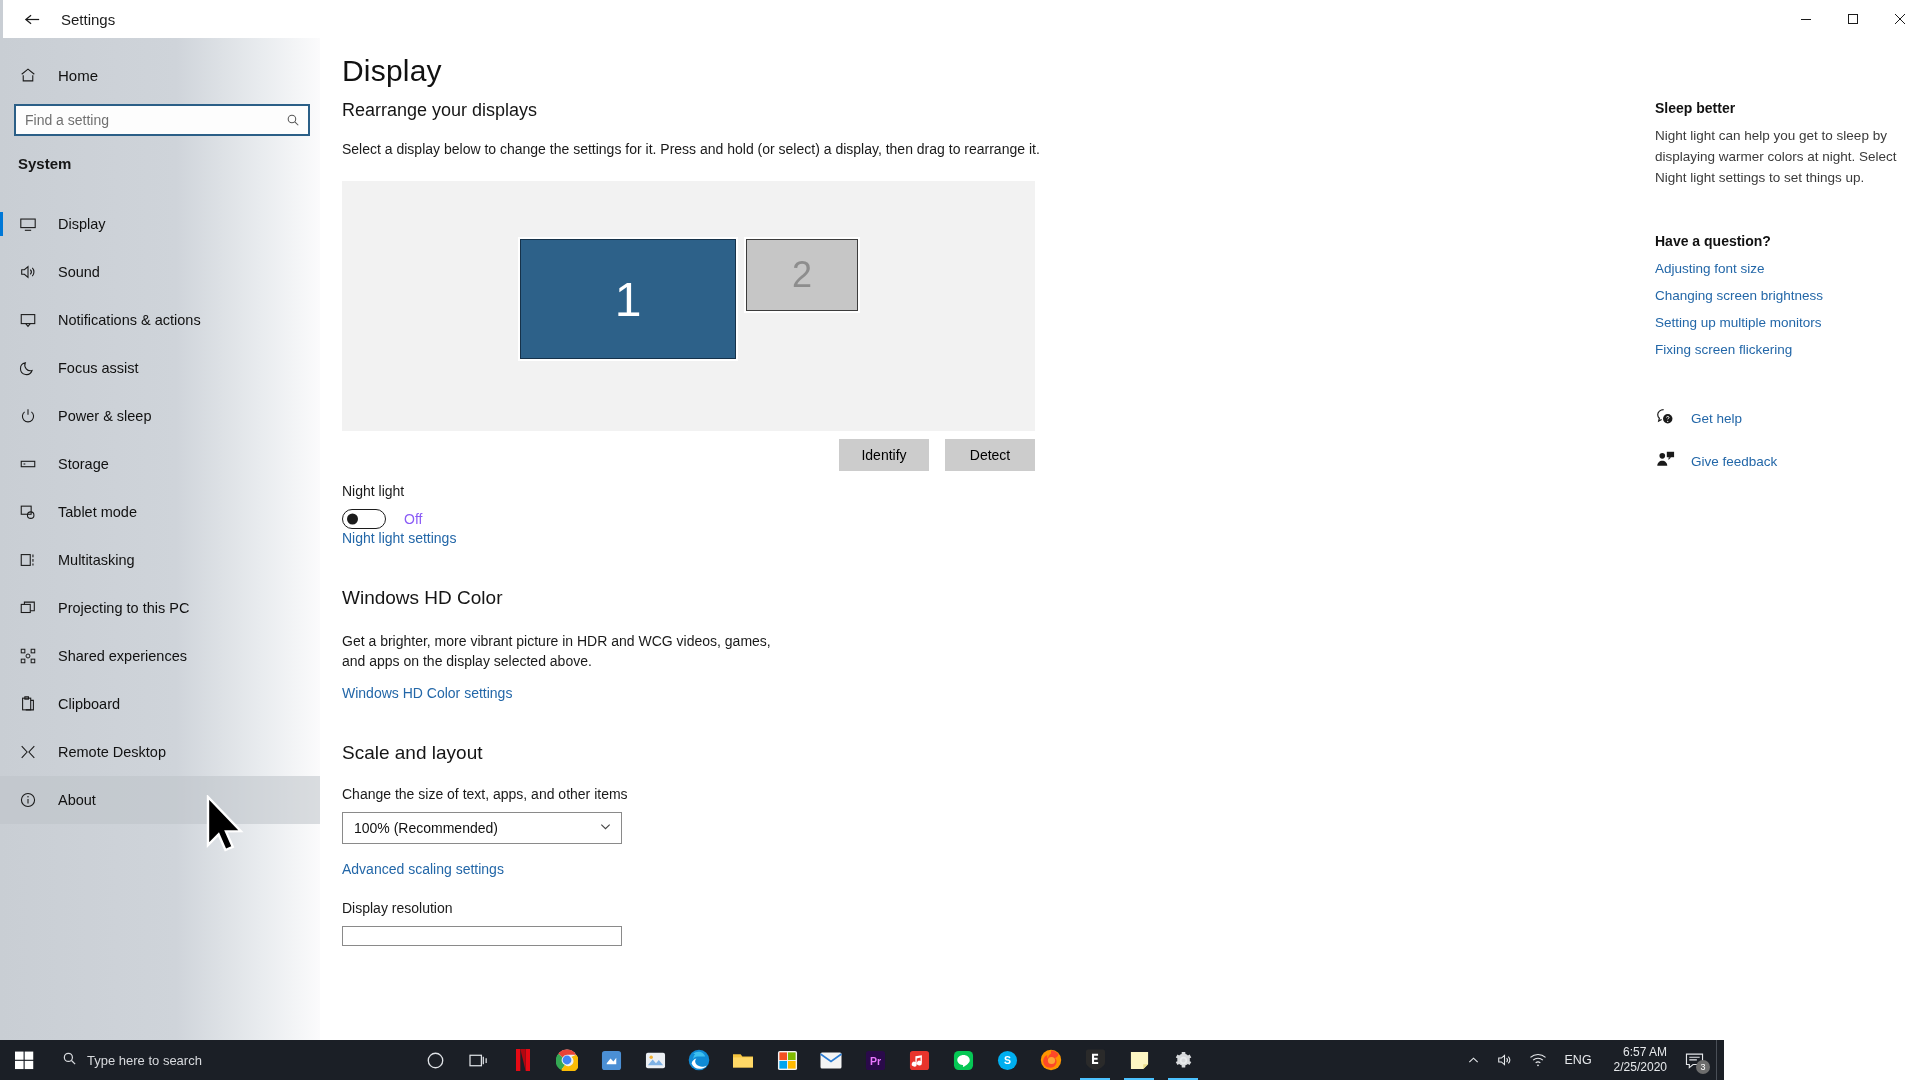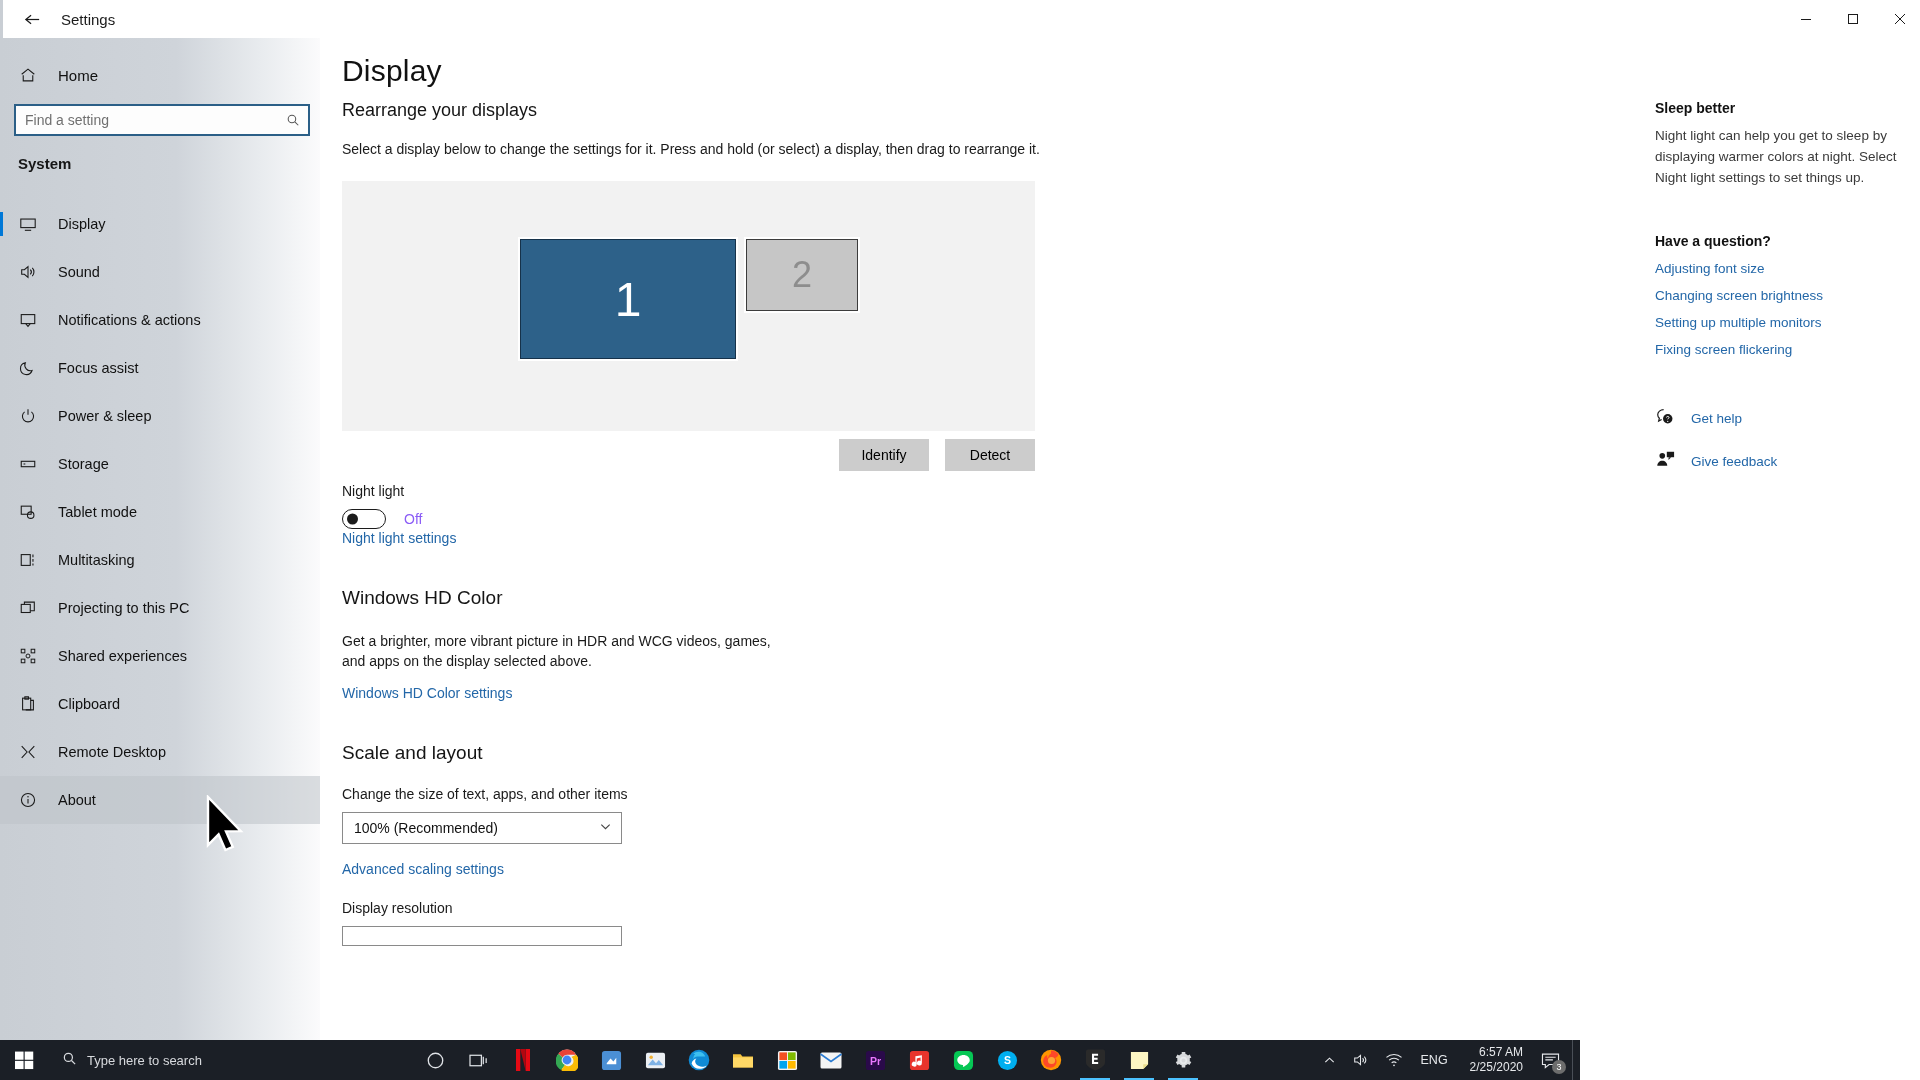--- a/index.html
+++ b/index.html
@@ -153,21 +153,21 @@
   .help-h { font-size: 14px; font-weight: bold; color: #111; }
   .help-p { margin-top: 10px; font-size: 13.5px; color: #3a3a3a; line-height: 1.55; }
   .help-links { margin-top: 12px; display: flex; flex-direction: column; gap: 12px; }
   .help-links a { font-size: 13.5px; color: #2367a8; text-decoration: none; }
   .help-actions { margin-top: 50px; display: flex; flex-direction: column; gap: 20px; }
   .help-action { display: flex; align-items: center; gap: 16px; cursor: pointer; }
   .help-action span.txt { font-size: 13.5px; color: #2367a8; }
 
   
   .taskbar {
-    position: absolute; left: 0; bottom: 0; width: 1580px; height: 40px;
+    position: absolute; left: 0; bottom: 0; width: 1724px; height: 40px;
     background: #1b1f26; z-index: 60; display: flex; align-items: center;
   }
   .tb-start {
     width: 48px; height: 40px; display: flex; align-items: center; justify-content: center;
   }
   .tb-search {
     width: 300px; height: 40px; display: flex; align-items: center; gap: 10px;
     padding-left: 14px; color: #d8dade; font-size: 13px;
   }
   .tb-icons { display: flex; align-items: flex-start; gap: 2px; margin-left: 66px; }

